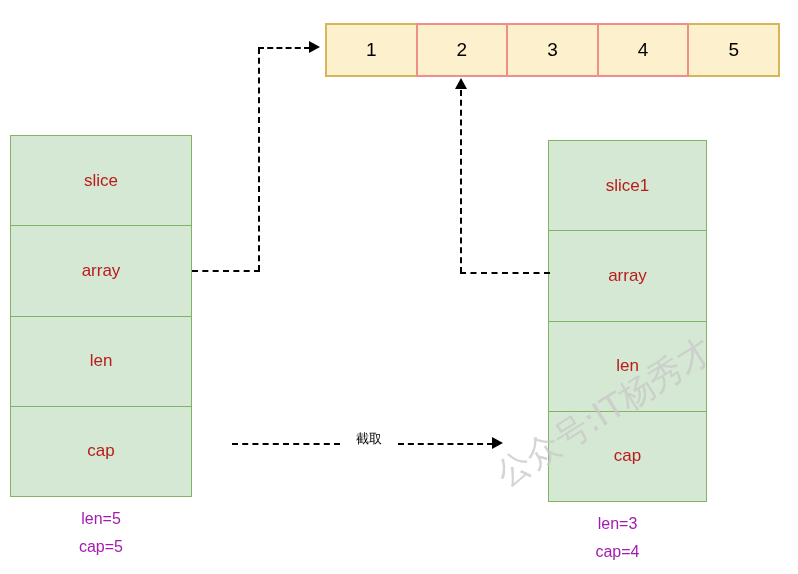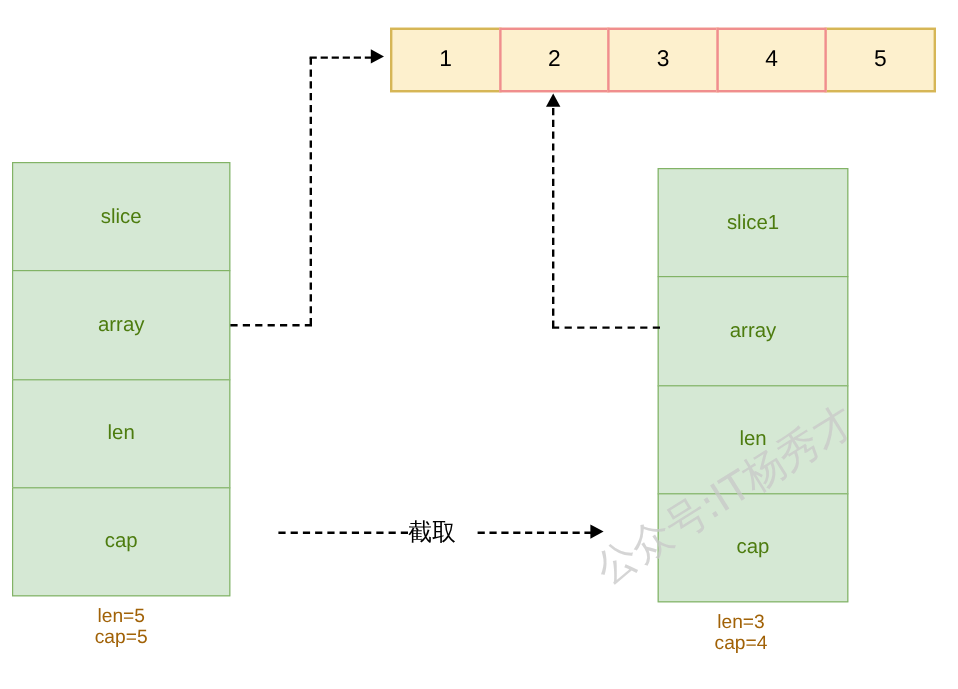--- a/index.html
+++ b/index.html
@@ -57,33 +57,33 @@
   }
   .struct-cell {
     flex: 1 1 0;
     background: #d5e8d4;
     border: 1px solid #82b366;
     margin-top: -1px;
     display: flex;
     align-items: center;
     justify-content: center;
     font-size: 17px;
-    color: #4d7c0f;
+    color: #b91c1c;
     box-sizing: border-box;
   }
   .struct-cell:first-child { margin-top: 0; }
 
   #box-left  { left: 10px;  top: 135px; width: 182px; height: 362px; }
   #box-right { left: 548px; top: 140px; width: 159px; height: 362px; }
 
   .struct-caption {
     position: absolute;
     font-size: 16px;
-    line-height: 18px;
-    color: #a16207;
+    line-height: 28px;
+    color: #a21caf;
     white-space: pre;
   }
   #caption-left  { left: 10px;  top: 505px; width: 182px; text-align: center; }
   #caption-right { left: 528px; top: 510px; width: 179px; text-align: center; }
 
   
   .dash-h {
     position: absolute;
     height: 0;
     border-top: 2px dashed #000;
@@ -121,22 +121,22 @@
 
   
   #cut-h1 { left: 232px; top: 443px; width: 108px; }
   #cut-h2 { left: 398px; top: 443px; width: 95px; }
   #cut-arrow { left: 492px; top: 437px; }
   #cut-label {
     position: absolute;
     left: 340px;
     top: 430px;
     width: 58px;
-    text-align: left;
-    font-size: 20px;
+    text-align: center;
+    font-size: 13px;
     color: #000;
     background: #ffffff;
   }
 
   
   #watermark {
     position: absolute;
     left: 500px;
     top: 455px;
     font-size: 34px;

